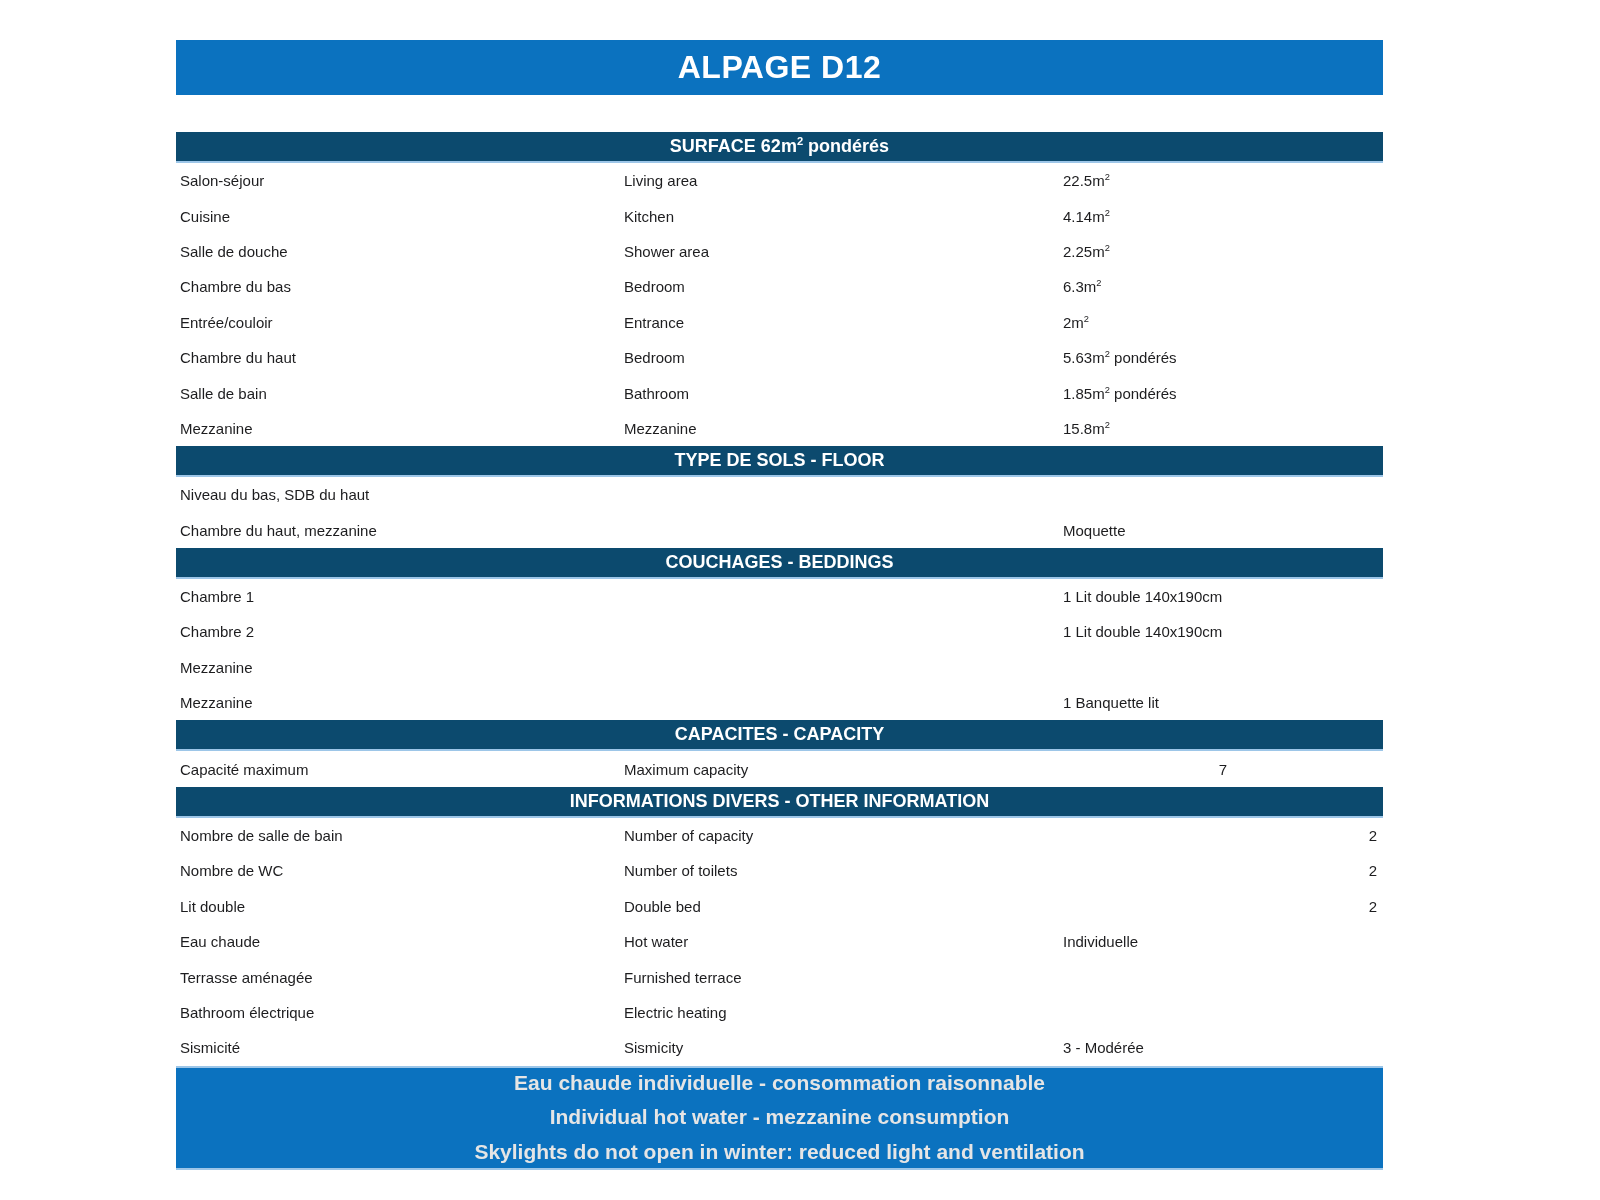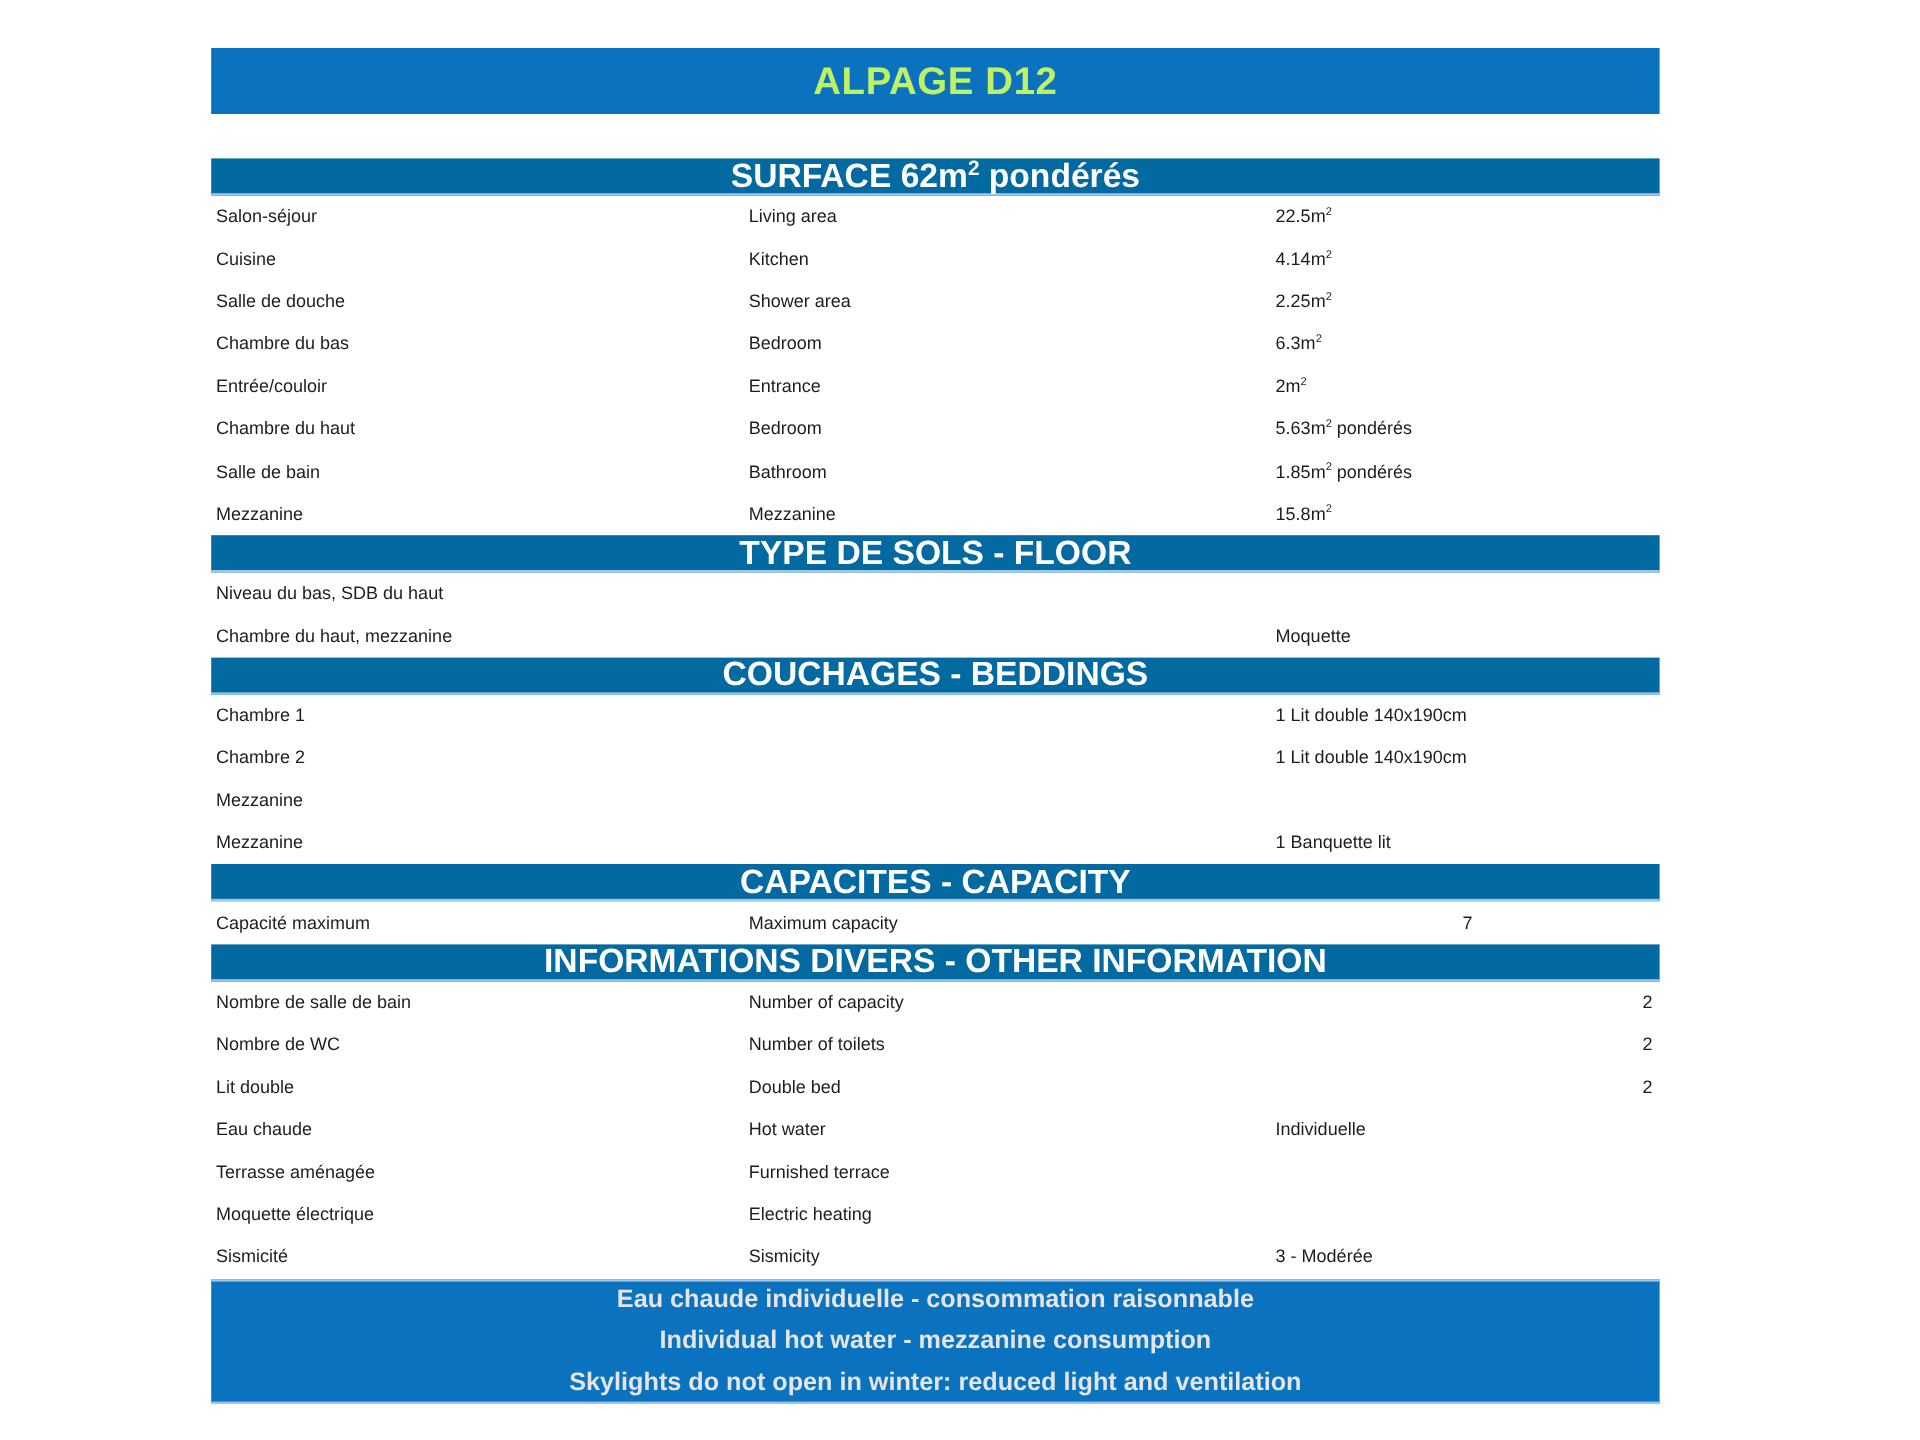--- a/index.html
+++ b/index.html
@@ -3,29 +3,29 @@
 <meta charset="utf-8">
 <style>
   * { margin:0; padding:0; box-sizing:border-box; }
   html,body { background:#ffffff; }
   .page {
     position:relative; width:1600px; height:1200px; background:#ffffff;
     font-family:"Liberation Sans", sans-serif; color:#1d1d1f; overflow:hidden;
   }
   .content { position:absolute; left:176px; top:40px; width:1207px; }
   .title-bar {
-    height:55px; background:#0b72bf; color:#bef264;
+    height:55px; background:#0b72bf; color:#ffffff;
     display:flex; align-items:center; justify-content:center;
     font-size:32px; font-weight:bold; letter-spacing:0.5px;
     margin-bottom:37px;
   }
   .bar {
-    height:31px; background:#0369a1; color:#ffffff;
+    height:31px; background:#0c4a6e; color:#ffffff;
     display:flex; align-items:center; justify-content:center;
-    font-size:28px; font-weight:bold;
+    font-size:18px; font-weight:bold;
     border-bottom:2px solid #9dc6e8;
   }
   .row {
     height:35.4px;
     display:grid;
     grid-template-columns:409px 400px 1fr 45px;
     align-items:center;
     font-size:15px;
     gap:39px;
   }
@@ -156,21 +156,21 @@
     <div class="row">
       <div class="c1">Eau chaude</div>
       <div class="c2">Hot water</div>
       <div class="cv">Individuelle</div>
     </div>
     <div class="row">
       <div class="c1">Terrasse aménagée</div>
       <div class="c2">Furnished terrace</div>
     </div>
     <div class="row">
-      <div class="c1">Moquette électrique</div>
+      <div class="c1">Bathroom électrique</div>
       <div class="c2">Electric heating</div>
     </div>
     <div class="row">
       <div class="c1">Sismicité</div>
       <div class="c2">Sismicity</div>
       <div class="cv">3 - Modérée</div>
     </div>
 
     <div class="footer-block">
       <div>Eau chaude individuelle - consommation raisonnable</div>

